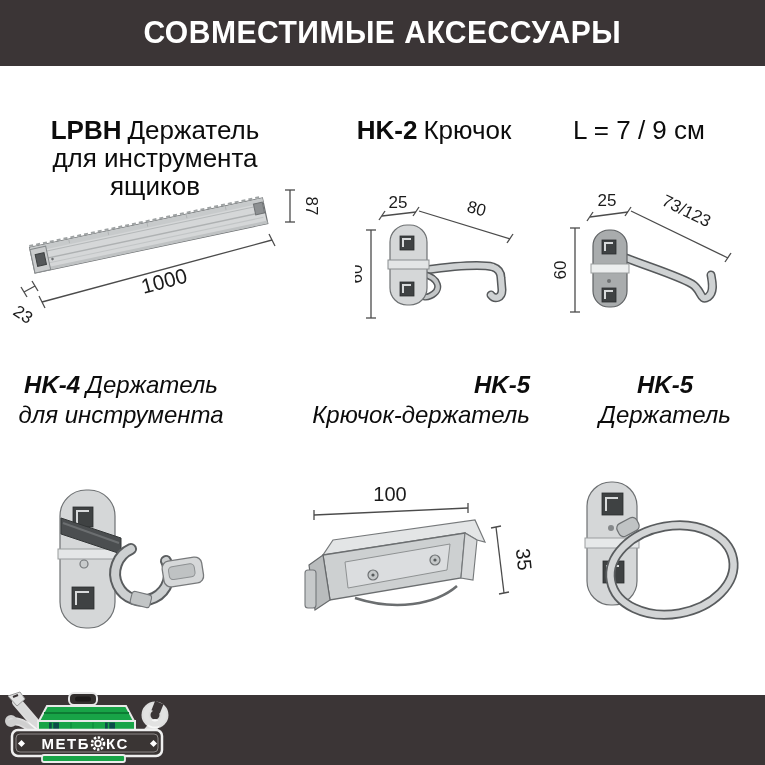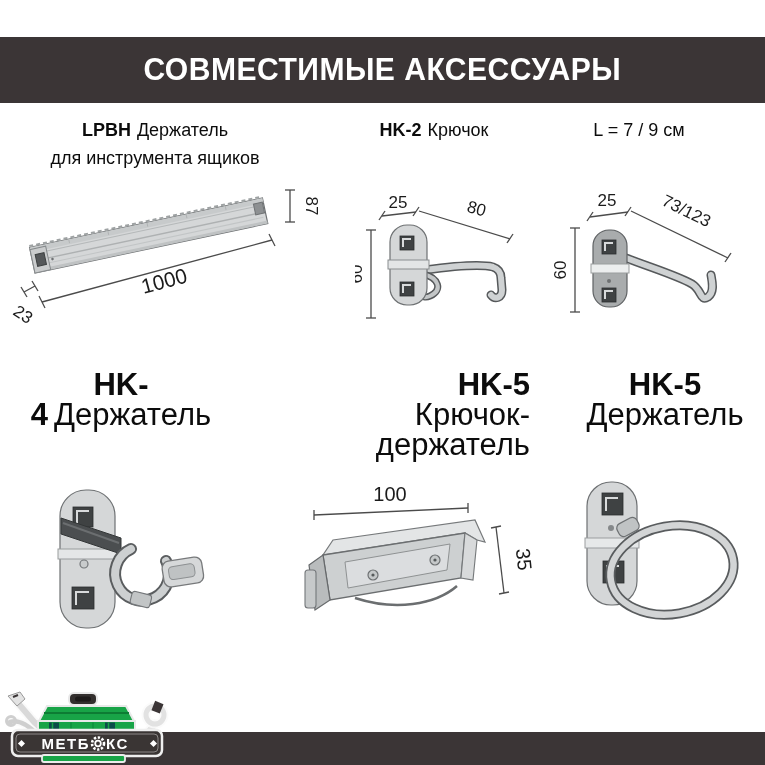--- a/index.html
+++ b/index.html
@@ -1,31 +1,31 @@
 <!DOCTYPE html>
 <html><head>
 <meta charset="utf-8">
 <style>
   html,body{margin:0;padding:0;background:#ffffff;}
   .canvas{
     position:relative;width:765px;height:765px;background:#ffffff;overflow:hidden;
     font-family:"Liberation Sans","DejaVu Sans",sans-serif;color:#0c0c0c;
   }
   
-  .bar{position:absolute;left:0;width:765px;background:#3b3536;margin-top:37px;}
+  .bar{position:absolute;left:0;width:765px;background:#3b3536;}
   .bar.top{top:0;height:66px;display:flex;align-items:center;justify-content:center;}
   .bar.bottom{top:695px;height:70px;}
   .page-title{
     color:#ffffff;font-size:31px;font-weight:700;letter-spacing:.5px;
     transform:scaleX(.97);white-space:nowrap;
   }
   
   .ptitle{position:absolute;text-align:center;color:#0c0c0c;}
-  .row1{font-size:18px;line-height:28px;}
-  .row2{font-size:31px;line-height:30px;}
+  .row1{font-size:26px;line-height:28px;}
+  .row2{font-size:24px;line-height:30px;font-style:italic;}
   .ptitle b{font-weight:700;}
   .ptitle .nm{margin-left:6px;}
   
   svg{position:absolute;display:block;}
   .dim{stroke:#4b4b4b;stroke-width:1.3;fill:none;}
   .dimtxt{fill:#1b1b1b;font-family:"Liberation Sans","DejaVu Sans",sans-serif;font-size:17px;}
   .dimtxt.big{font-size:20px;}
   .metal{fill:#d5d7d8;stroke:#6e7173;stroke-width:1.2;}
   .metal-dark{fill:#a9acad;stroke:#5f6264;stroke-width:1.2;}
   .hole{fill:#3f4243;stroke:#2b2e2f;stroke-width:.8;}
@@ -156,20 +156,21 @@
       <rect x="52" y="62" width="14" height="14" class="hole"></rect>
       <path d="M55,73 v-8 h8" class="holehl"></path>
       <rect x="52" y="110" width="14" height="14" class="hole"></rect>
       <path d="M55,121 v-8 h8" class="holehl"></path>
       <circle cx="59" cy="103" r="2" fill="#6e7172"></circle>
     </g>
   </svg>
 
   <div class="ptitle row2" style="left:10px;top:370px;width:222px;">
     <div><b>HK-4</b><span class="nm">Держатель</span></div>
+    <div>для инструмента</div>
   </div>
   <div class="ptitle row2" style="left:290px;top:370px;width:240px;text-align:right;">
     <div><b>HK-5</b></div>
     <div>Крючок-держатель</div>
   </div>
   <div class="ptitle row2" style="left:555px;top:370px;width:220px;">
     <div><b>HK-5</b></div>
     <div>Держатель</div>
   </div>
 

